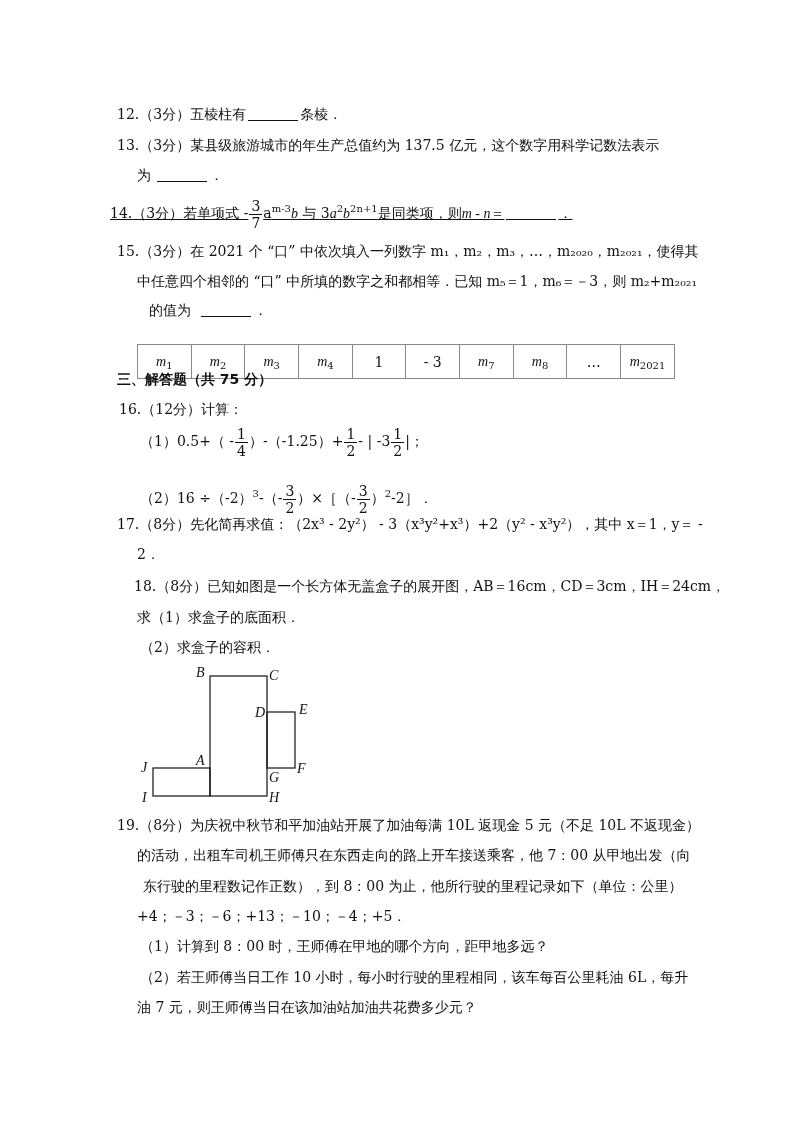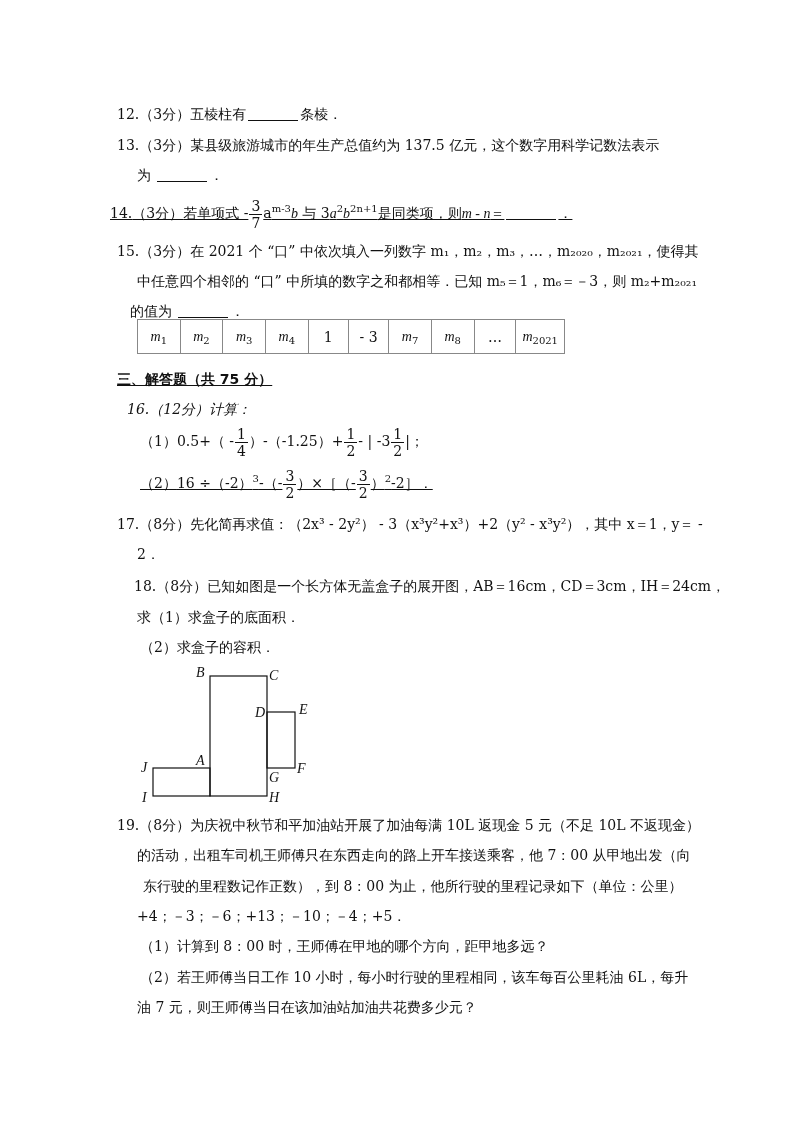--- a/index.html
+++ b/index.html
@@ -7,21 +7,21 @@
          font-family: "DejaVu Serif", "Liberation Serif", serif; color: #111; font-size: 14px; }
   .line { position: absolute; white-space: nowrap; font-size: 14px; line-height: 18px; }
   .bold { font-weight: bold; font-family: "DejaVu Sans", "Liberation Sans", sans-serif; }
   i, .it { font-style: italic; font-family: "Liberation Serif", serif; }
   sub { font-size: 10px; vertical-align: -3px; line-height: 0; }
   sup { font-size: 10px; vertical-align: 6px; line-height: 0; }
   .blank { display: inline-block; width: 50px; border-bottom: 1px solid #111; height: 14px; vertical-align: -2px; margin: 0 2px; }
   .frac { display: inline-flex; flex-direction: column; align-items: center; vertical-align: middle; font-size: 14px; line-height: 16px; margin: 0 1px; }
   .frac .num { border-bottom: 1px solid #111; padding: 0 2px; }
   .frac .den { padding: 0 2px; }
-  table.seq { position: absolute; left: 137px; top: 319px; border-collapse: collapse; width: 428px; height: 35px; }
+  table.seq { position: absolute; left: 137px; top: 344px; border-collapse: collapse; width: 538px; height: 35px; }
   table.seq td { border: 1px solid #888; text-align: center; font-size: 14px; padding: 0; width: 53px; }
   .diagram { position: absolute; left: 138px; top: 662px; }
 </style>
 </head>
 <body>
 
 <div class="line" style="left:117px; top:105px;">
   <span>12.</span><span>（3分）</span><span>五棱柱有</span><span class="blank"></span><span>条棱．</span>
 </div>
 
@@ -38,59 +38,59 @@
       <span class="den">7</span>
     </span><span>a</span><sup>m-3</sup><i>b</i><span> 与 3</span><i>a</i><sup>2</sup><i>b</i><sup>2n+1</sup><span>是同类项，则</span><i>m - n</i><span>＝</span><span class="blank"></span><span>．</span>
 </div>
 
 <div class="line" style="left:117px; top:242px;">
   <span>15.</span><span>（3分）</span><span>在 2021 个 “口” 中依次填入一列数字 m₁，m₂，m₃，…，m₂₀₂₀，m₂₀₂₁，使得其</span>
 </div>
 <div class="line" style="left:137px; top:272px;">
   <span>中任意四个相邻的 “口” 中所填的数字之和都相等．已知 m₅＝1，m₆＝－3，则 m₂+m₂₀₂₁</span>
 </div>
-<div class="line" style="left:130px; top:302px;">
+<div class="line" style="left:149px; top:302px;font-family:Liberation Mono, monospace;">
   <span>的值为</span> <span class="blank"></span><span>．</span>
 </div>
 
 <table class="seq">
   <tbody>
       <tr>
     <td><i>m</i><sub>1</sub></td>
     <td><i>m</i><sub>2</sub></td>
     <td><i>m</i><sub>3</sub></td>
     <td><i>m</i><sub>4</sub></td>
     <td><span>1</span></td>
     <td><span>- 3</span></td>
     <td><i>m</i><sub>7</sub></td>
     <td><i>m</i><sub>8</sub></td>
     <td><span>…</span></td>
     <td><i>m</i><sub>2021</sub></td>
   </tr>
 </tbody>
   </table>
 
-<div class="line bold" style="left:117px; top:370px;text-decoration:underline;">三、解答题（共 75 分）</div>
+<div class="line bold" style="left:117px; top:370px;">三、解答题（共 75 分）</div>
 
-<div class="line" style="left:127px; top:400px;font-style:italic;">
+<div class="line" style="left:119px; top:400px;">
   <span>16.</span><span>（12分）</span><span>计算：</span>
 </div>
 <div class="line" style="left:140px; top:424px; line-height:34px;">
   <span>（1）</span><span>0.5+（ -</span><span class="frac">
       <span class="num">1</span>
       <span class="den">4</span>
     </span><span>）-（-1.25）+</span><span class="frac">
       <span class="num">1</span>
       <span class="den">2</span>
     </span><span>- | -3</span><span class="frac">
       <span class="num">1</span>
       <span class="den">2</span>
     </span><span>|；</span>
 </div>
-<div class="line" style="left:140px; top:466px; line-height:34px;text-decoration:underline;">
+<div class="line" style="left:140px; top:481px; line-height:34px;">
   <span>（2）</span><span>16 ÷（-2）</span><sup>3</sup><span>-（-</span><span class="frac">
       <span class="num">3</span>
       <span class="den">2</span>
     </span><span>）×［（-</span><span class="frac">
       <span class="num">3</span>
       <span class="den">2</span>
     </span><span>）</span><sup>2</sup><span>-2］．</span>
 </div>
 
 <div class="line" style="left:117px; top:515px;">

